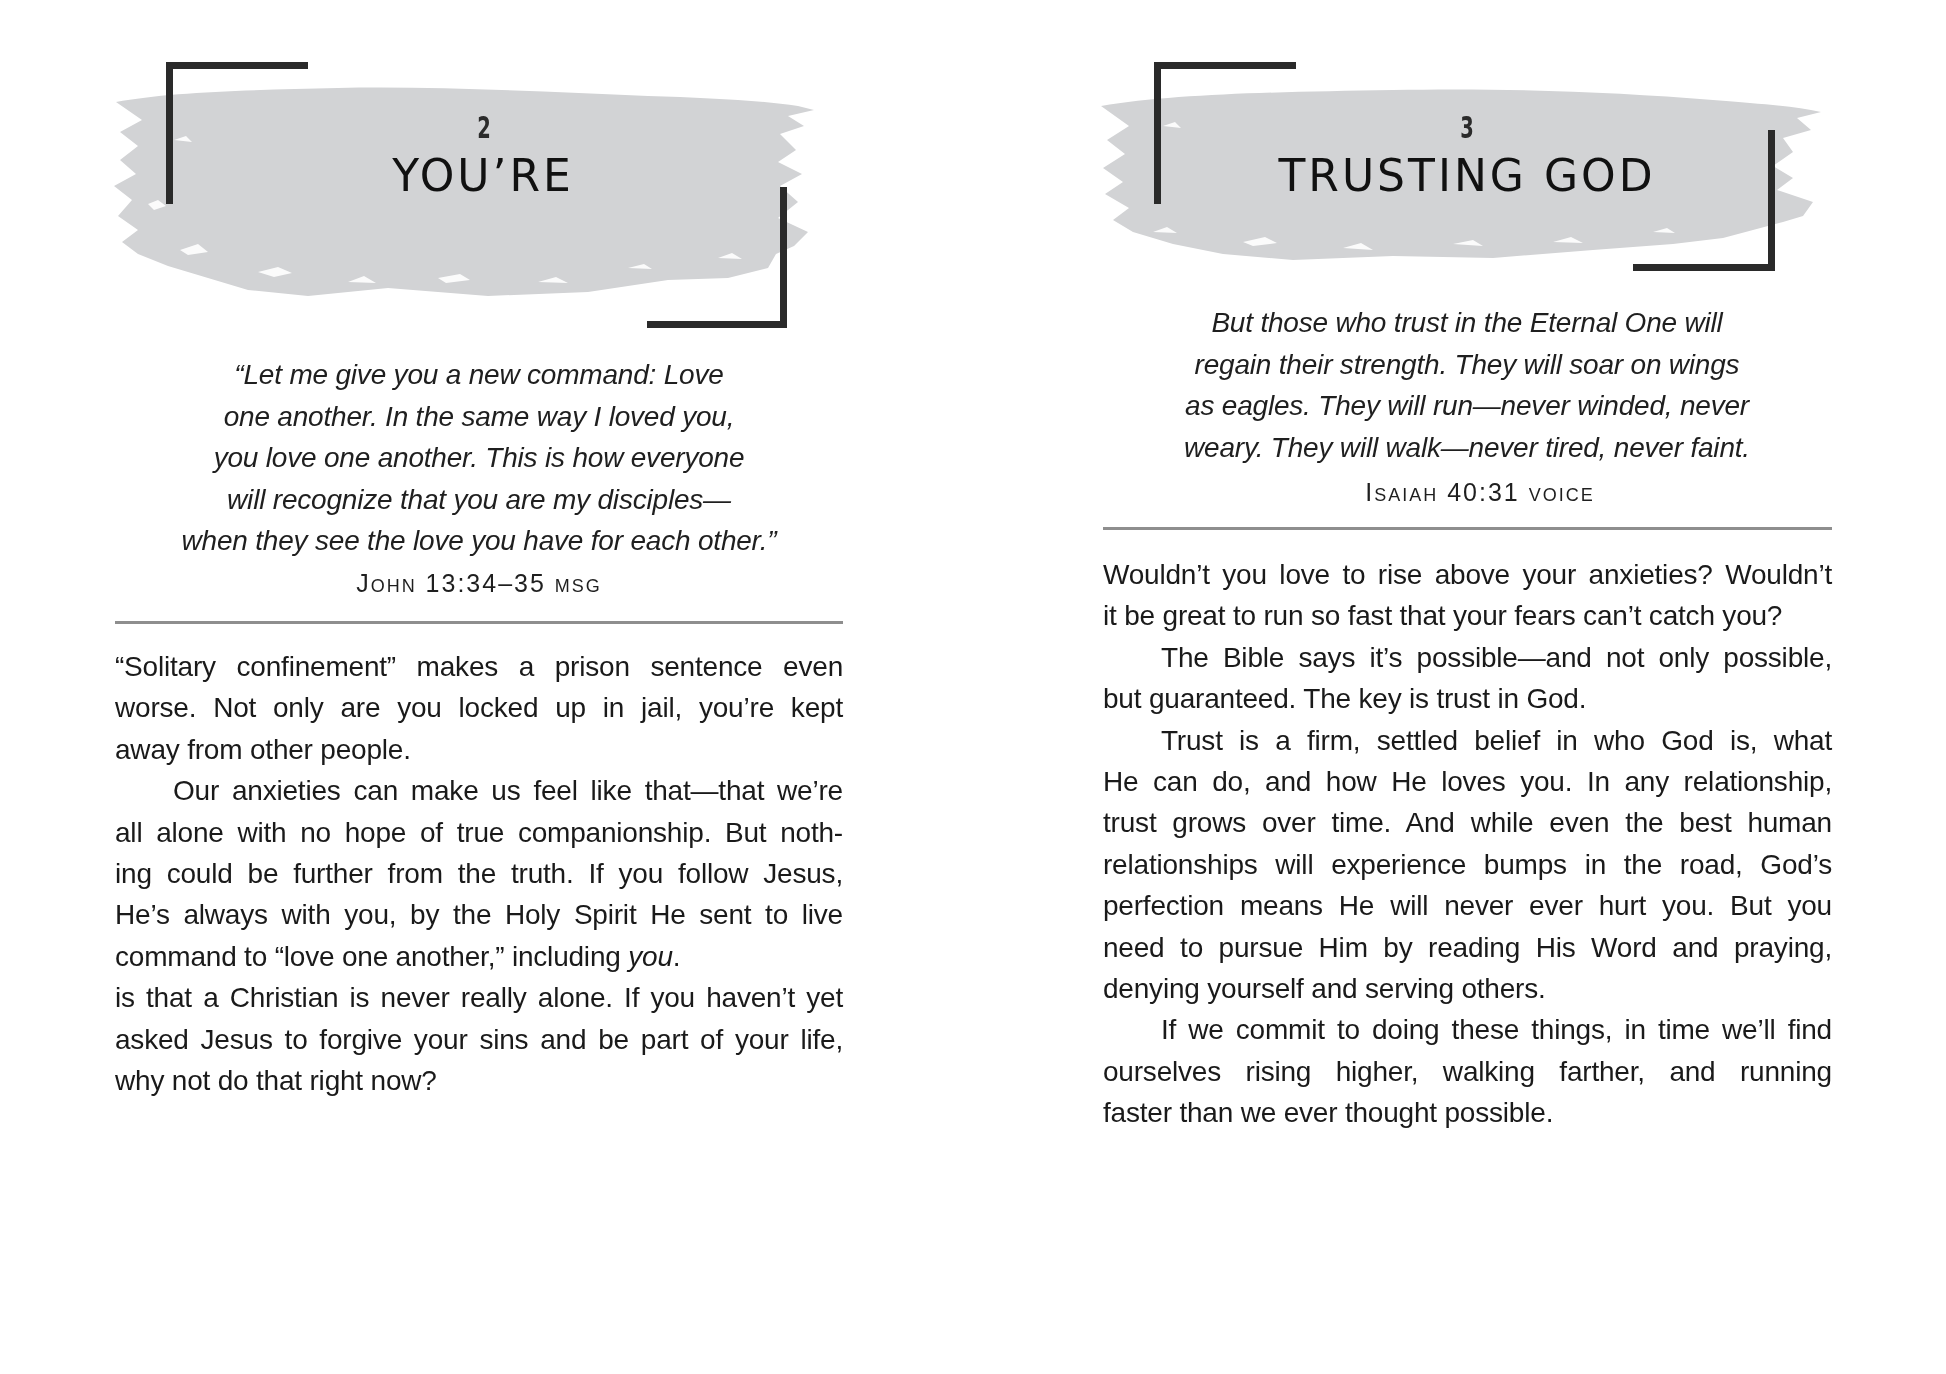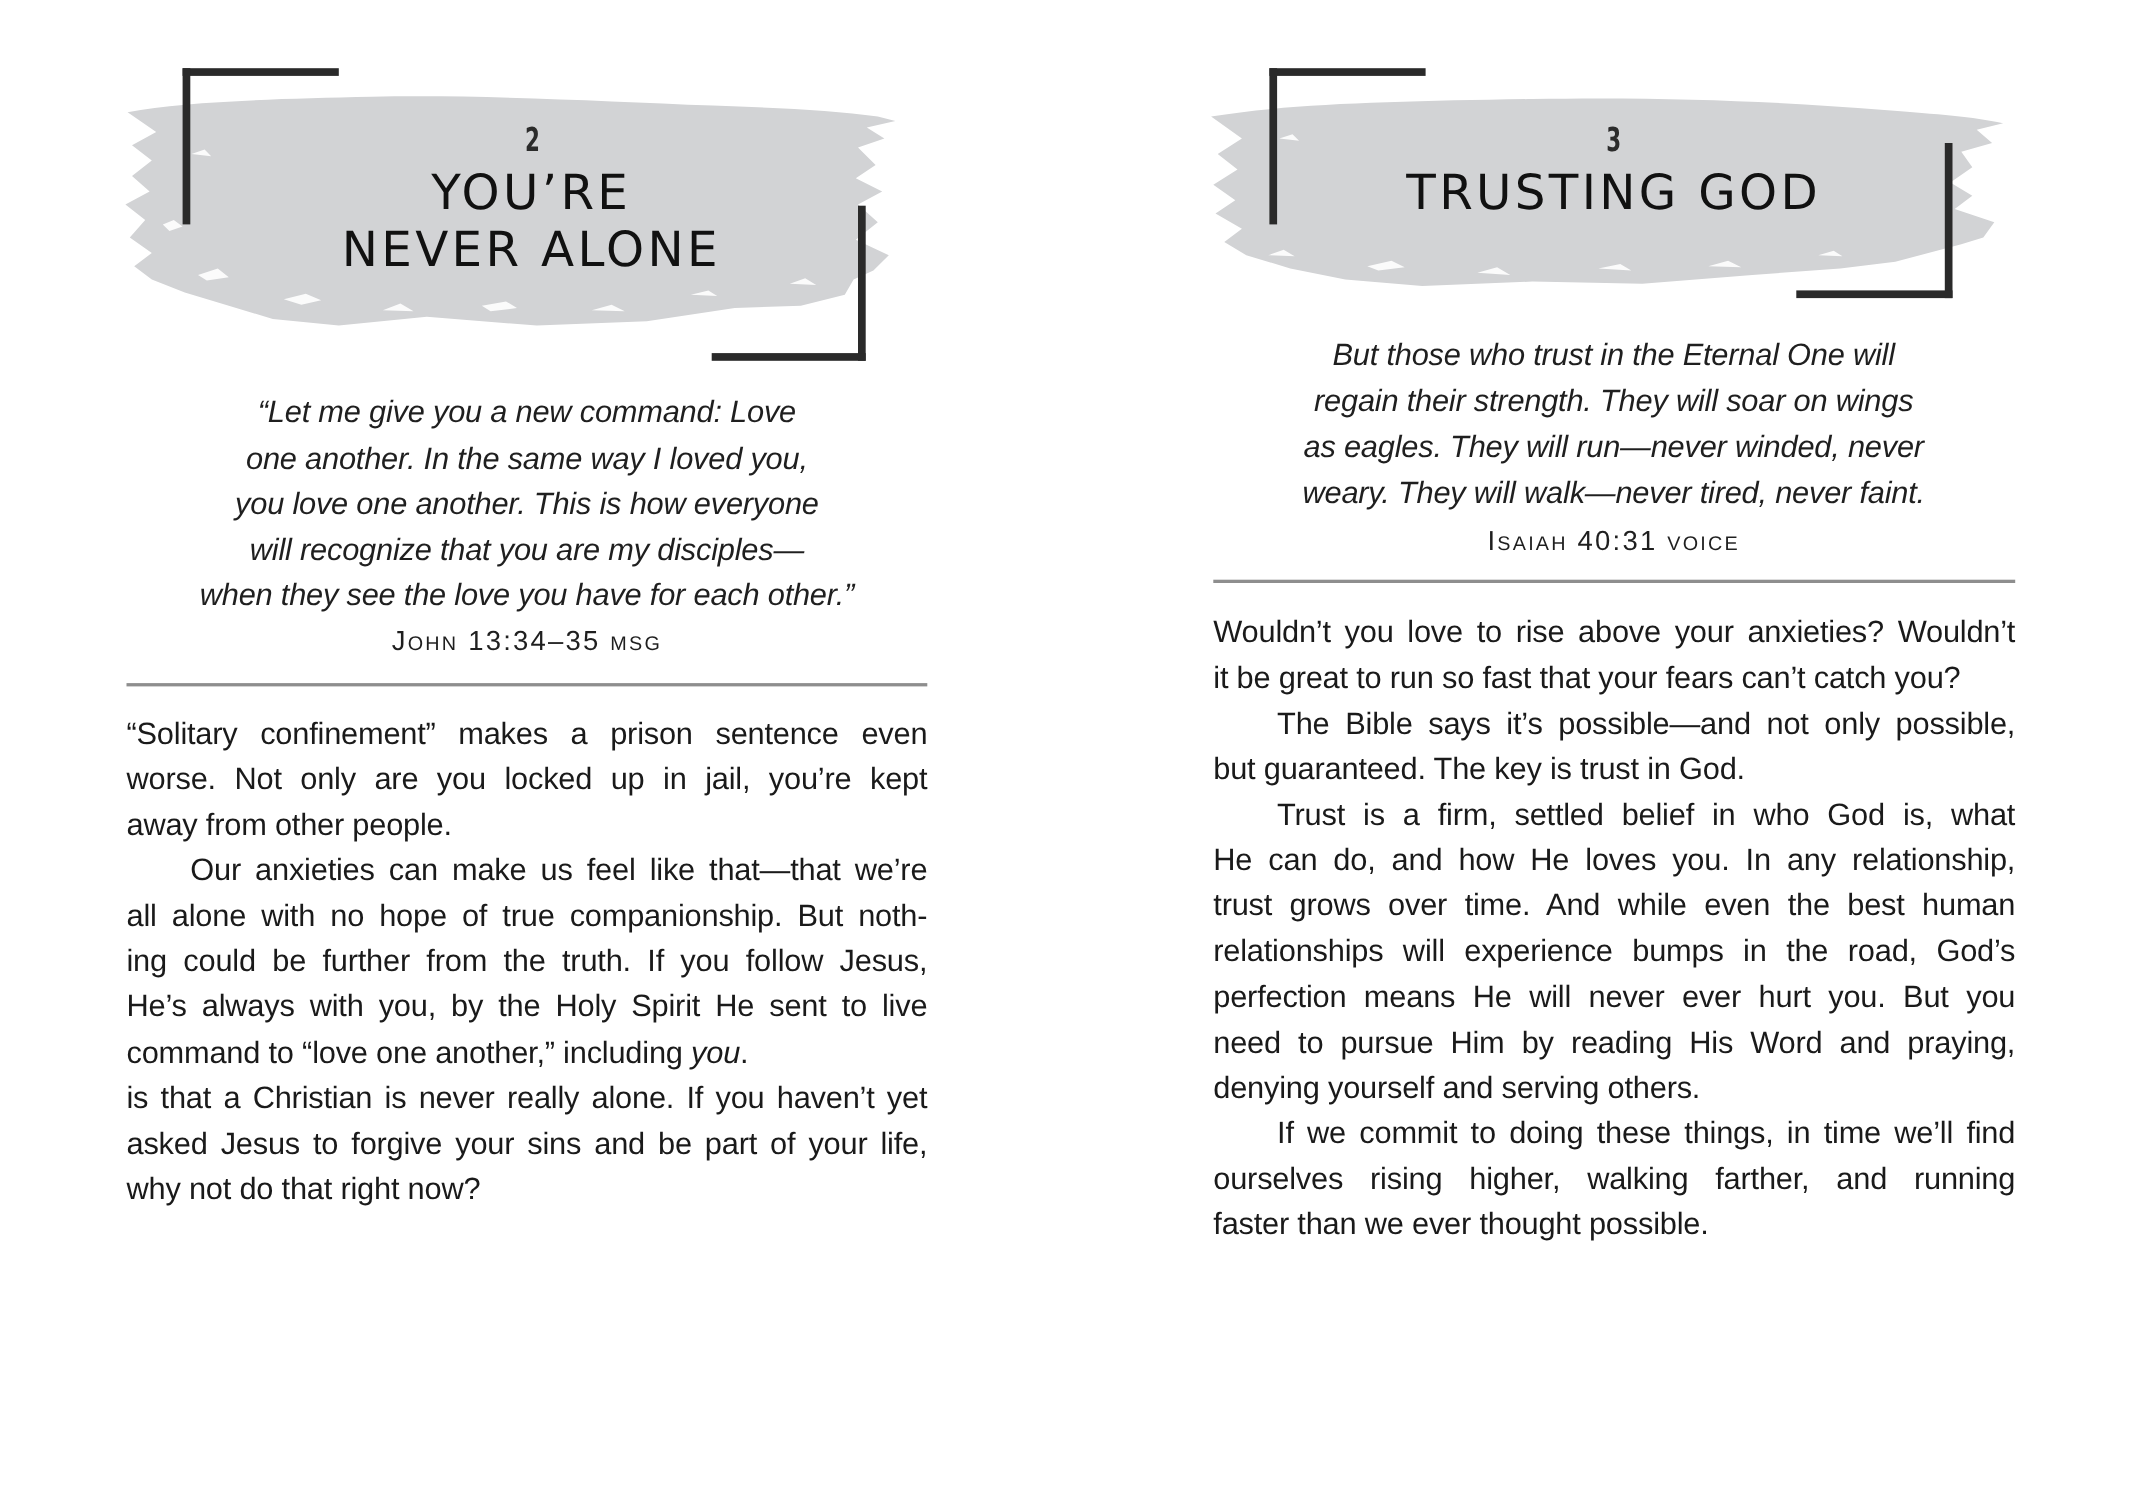--- a/index.html
+++ b/index.html
@@ -58,21 +58,20 @@
     <path fill="#ffffff" opacity="0.9" d="M40,122 l10,-4 l8,6 l-12,4 Z M72,168 l18,-6 l10,8 l-20,3 Z M150,190 l20,-5 l14,6 l-18,4 Z M240,200 l16,-6 l12,7 Z M330,196 l22,-4 l10,6 l-24,3 Z M430,200 l18,-5 l12,6 Z M520,186 l16,-4 l8,5 Z M610,176 l14,-5 l10,6 Z M66,58 l12,-4 l6,6 Z"></path>
   </svg>
   <div class="bracket" style="left:166px;top:62px;width:142px;height:7px;"></div>
   <div class="bracket" style="left:166px;top:62px;width:7px;height:142px;"></div>
   <div class="bracket" style="left:780px;top:187px;width:7px;height:141px;"></div>
   <div class="bracket" style="left:647px;top:321px;width:140px;height:7px;"></div>
 
   <div class="chapter-num" style="top:113px;left:384px;width:200px;right:auto;">2</div>
   <div class="chapter-title" style="left:183px;width:600px;top:150px;">
     <div>YOU’RE</div>
-    <div>NEVER ALONE</div>
   </div>
 
   <div class="quote" style="left:115px;width:728px;top:354px;">
     <span class="ln">“Let me give you a new command: Love</span>
     <span class="ln">one another. In the same way I loved you,</span>
     <span class="ln">you love one another. This is how everyone</span>
     <span class="ln">will recognize that you are my disciples—</span>
     <span class="ln">when they see the love you have for each other.”</span>
   </div>
   <div class="ref" style="left:115px;width:728px;top:568px;">John 13:34–35 msg</div>
@@ -107,21 +106,21 @@
   <div class="chapter-title" style="left:194px;width:600px;top:150px;">
     <div>TRUSTING GOD</div>
   </div>
 
   <div class="quote" style="left:130px;width:728px;top:302px;">
     <span class="ln">But those who trust in the Eternal One will</span>
     <span class="ln">regain their strength. They will soar on wings</span>
     <span class="ln">as eagles. They will run—never winded, never</span>
     <span class="ln">weary. They will walk—never tired, never faint.</span>
   </div>
-  <div class="ref" style="left:130px;width:728px;top:477px;">Isaiah 40:31 voice</div>
+  <div class="ref" style="left:143px;width:728px;top:477px;">Isaiah 40:31 voice</div>
   <div class="divider" style="left:130px;width:729px;top:527px;"></div>
 
   <div class="body-text" id="body-right" style="left:130px;width:729px;top:554px;">
       <span class="ln">Wouldn’t you love to rise above your anxieties? Wouldn’t</span>
       <span class="ln last">it be great to run so fast that your fears can’t catch you?</span>
       <span class="ln indent">The Bible says it’s possible—and not only possible,</span>
       <span class="ln last">but guaranteed. The key is trust in God.</span>
       <span class="ln indent">Trust is a firm, settled belief in who God is, what</span>
       <span class="ln">He can do, and how He loves you. In any relationship,</span>
       <span class="ln">trust grows over time. And while even the best human</span>

